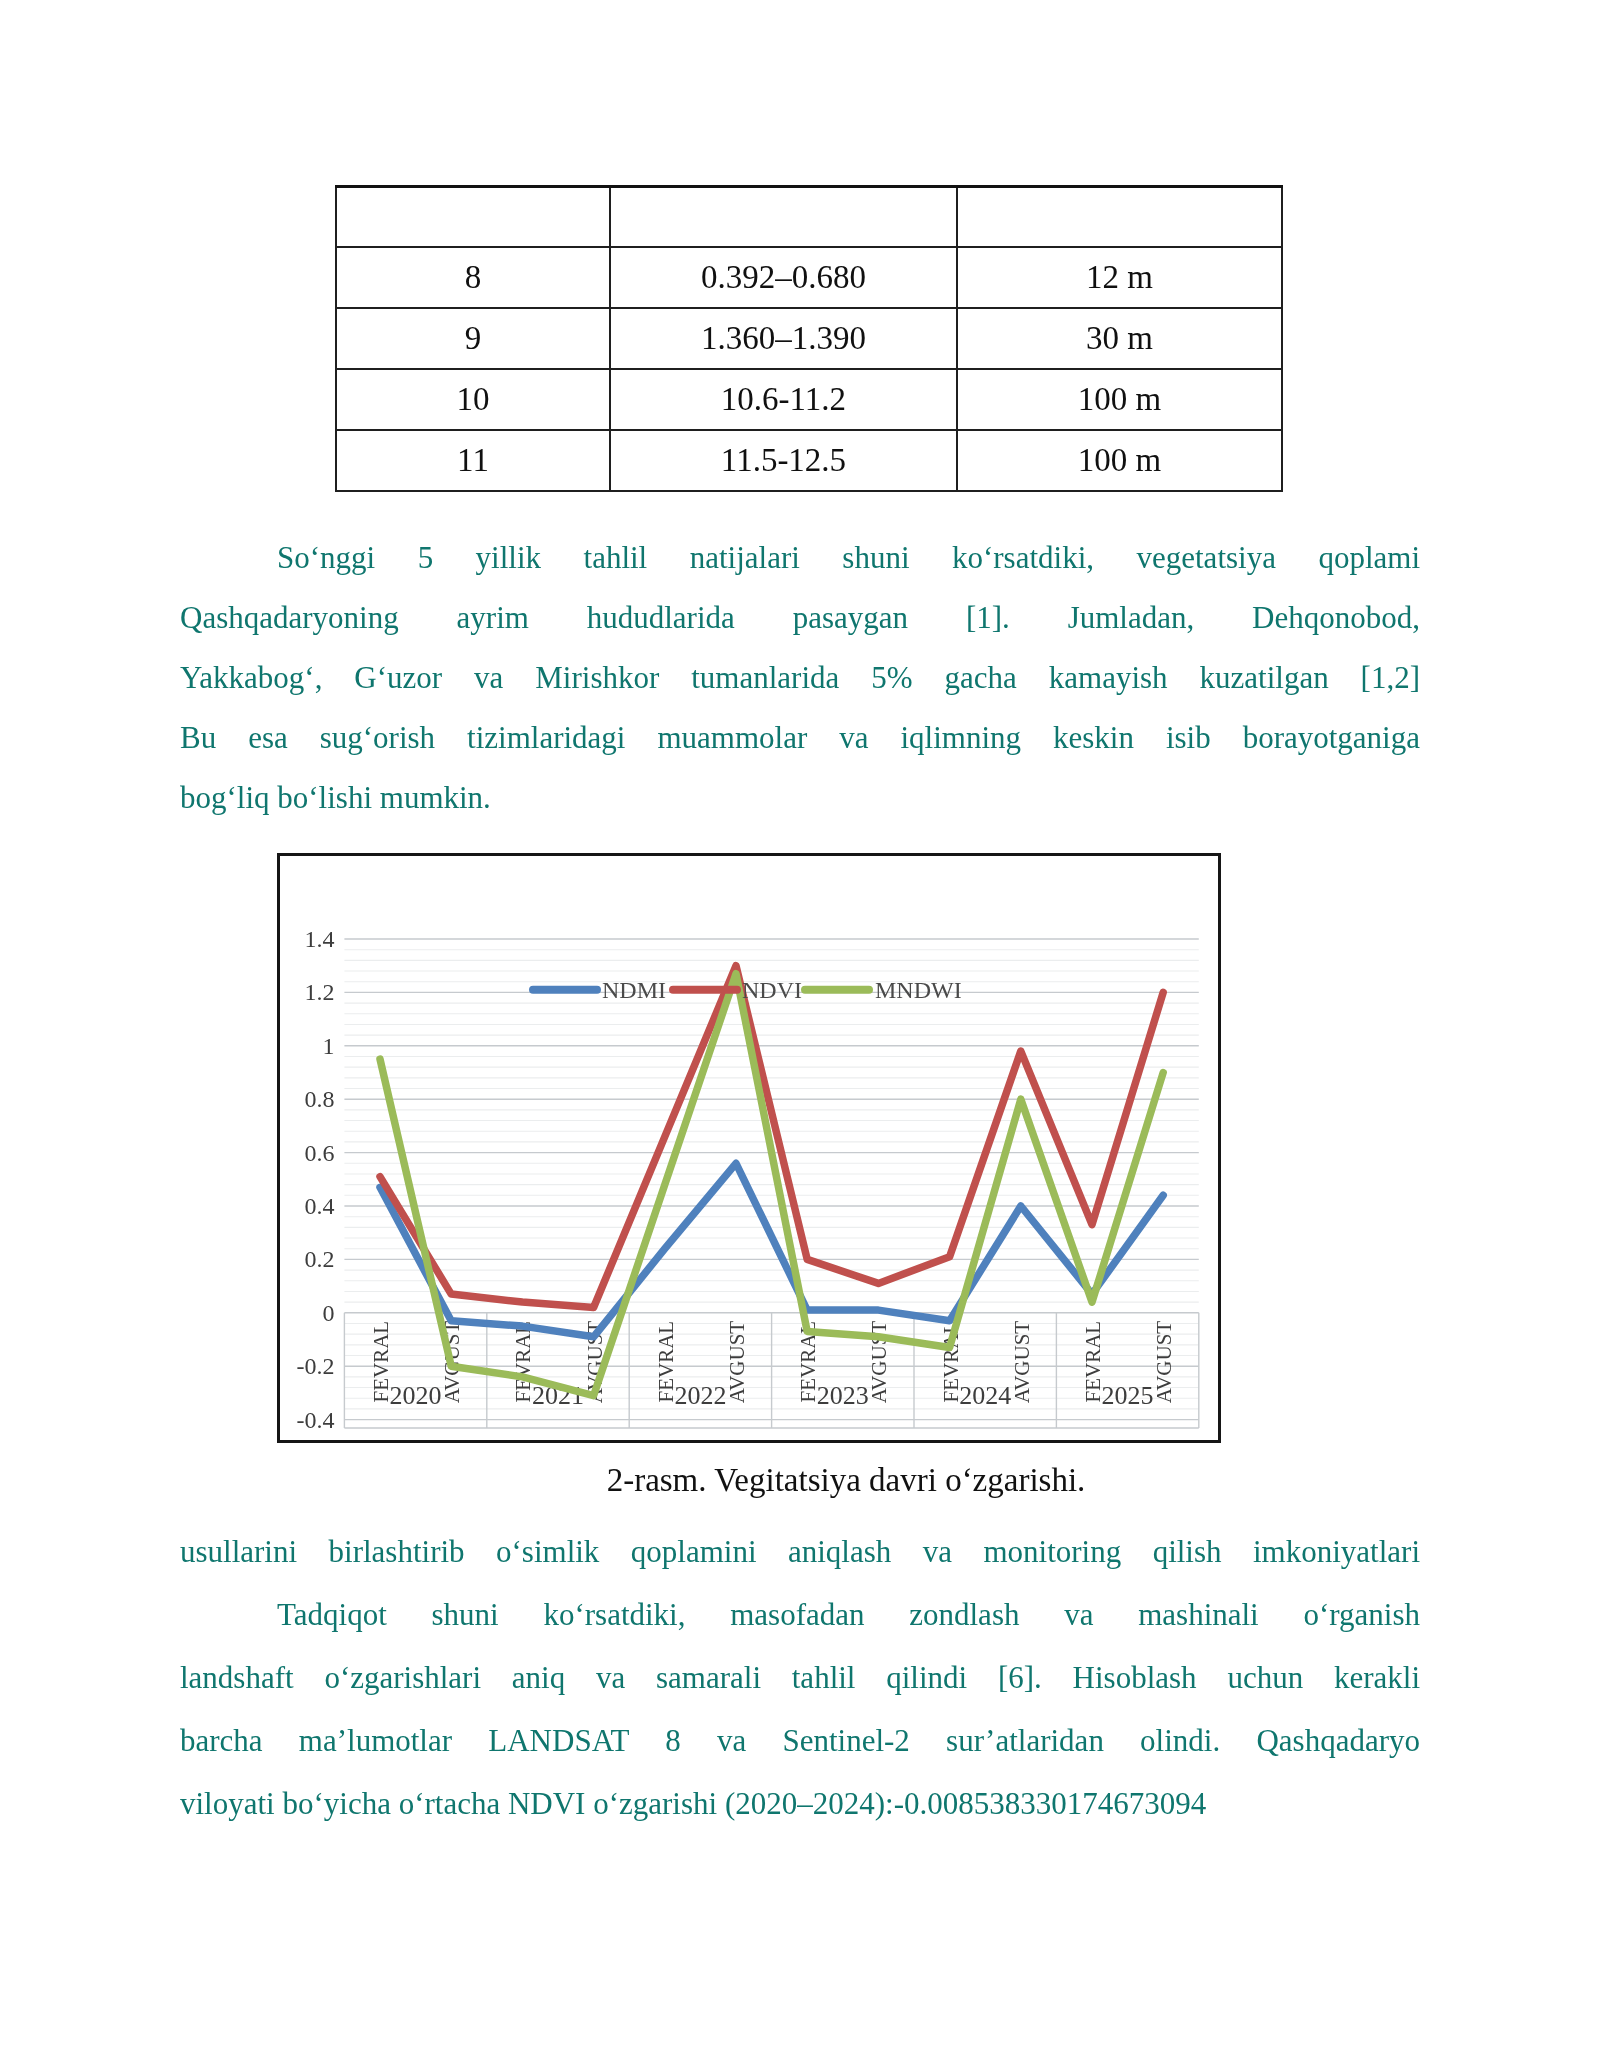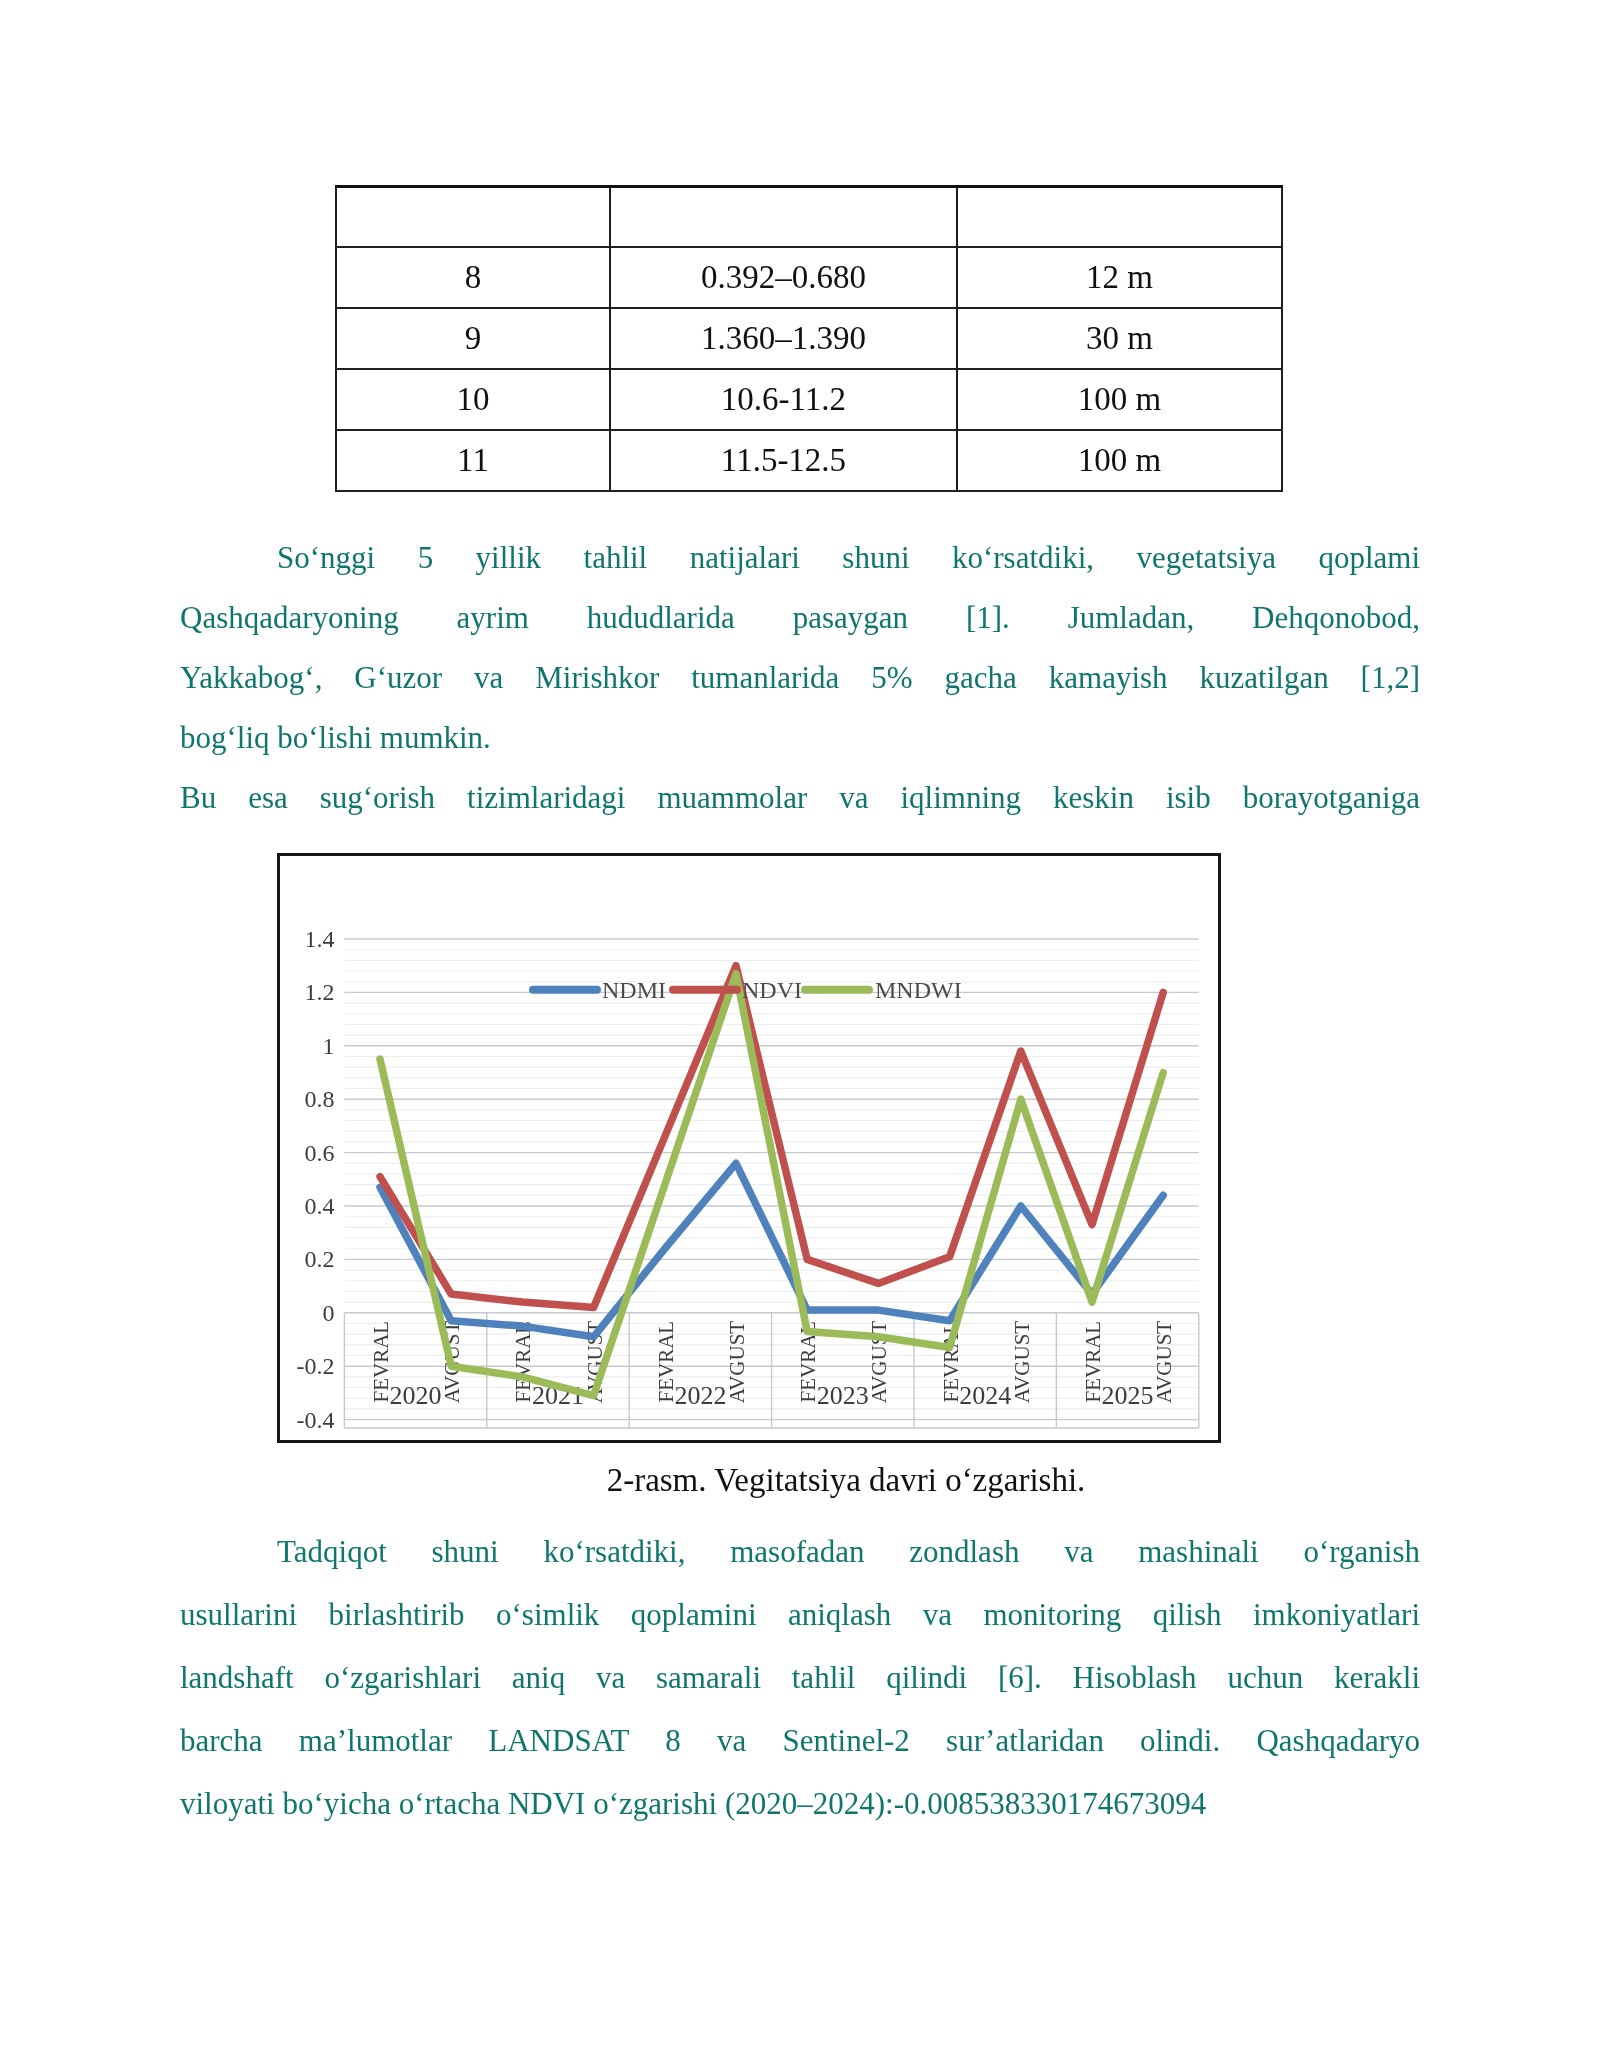--- a/index.html
+++ b/index.html
@@ -92,22 +92,22 @@
       <td>11.5-12.5</td>
       <td>100 m</td>
     </tr>
   </tbody>
     </table>
 
   <div class="para p1">
     <div class="jline first">So‘nggi 5 yillik tahlil natijalari shuni ko‘rsatdiki, vegetatsiya qoplami</div>
     <div class="jline">Qashqadaryoning ayrim hududlarida pasaygan [1]. Jumladan, Dehqonobod,</div>
     <div class="jline">Yakkabog‘, G‘uzor va Mirishkor tumanlarida 5% gacha kamayish kuzatilgan [1,2]</div>
+    <div class="jline">Bu esa sug‘orish tizimlaridagi muammolar va iqlimning keskin isib borayotganiga</div>
     <div class="jline last">bog‘liq bo‘lishi mumkin.</div>
-    <div class="jline">Bu esa sug‘orish tizimlaridagi muammolar va iqlimning keskin isib borayotganiga</div>
   </div>
 
   <div class="figure">
     <svg width="938" height="584" viewBox="0 0 938 584" xmlns="http://www.w3.org/2000/svg">
         <line x1="64.4" x2="918.8000000000001" y1="552.9200000000001" y2="552.9200000000001" stroke="#ebedee" stroke-width="1.1"></line>
         <line x1="64.4" x2="918.8000000000001" y1="542.24" y2="542.24" stroke="#ebedee" stroke-width="1.1"></line>
         <line x1="64.4" x2="918.8000000000001" y1="531.56" y2="531.56" stroke="#ebedee" stroke-width="1.1"></line>
         <line x1="64.4" x2="918.8000000000001" y1="520.88" y2="520.88" stroke="#ebedee" stroke-width="1.1"></line>
         <line x1="64.4" x2="918.8000000000001" y1="499.52000000000004" y2="499.52000000000004" stroke="#ebedee" stroke-width="1.1"></line>
         <line x1="64.4" x2="918.8000000000001" y1="488.84000000000003" y2="488.84000000000003" stroke="#ebedee" stroke-width="1.1"></line>
@@ -195,20 +195,20 @@
         <line x1="393" x2="457" y1="133.73" y2="133.73" stroke="#C0504D" stroke-width="8" stroke-linecap="round"></line>
         <text x="462" y="141.73" font-family="&quot;Liberation Serif&quot;, serif" font-size="24" fill="#4a4a4a">NDVI</text>
         <line x1="525" x2="589" y1="133.73" y2="133.73" stroke="#9BBB59" stroke-width="8" stroke-linecap="round"></line>
         <text x="595" y="141.73" font-family="&quot;Liberation Serif&quot;, serif" font-size="24" fill="#4a4a4a">MNDWI</text>
       </svg>
   </div>
 
   <div class="caption">2-rasm. Vegitatsiya davri o‘zgarishi.</div>
 
   <div class="para p2">
+    <div class="jline">usullarini birlashtirib o‘simlik qoplamini aniqlash va monitoring qilish imkoniyatlari</div>
     <div class="jline first">Tadqiqot shuni ko‘rsatdiki, masofadan zondlash va mashinali o‘rganish</div>
-    <div class="jline">usullarini birlashtirib o‘simlik qoplamini aniqlash va monitoring qilish imkoniyatlari</div>
     <div class="jline">landshaft o‘zgarishlari aniq va samarali tahlil qilindi [6]. Hisoblash uchun kerakli</div>
     <div class="jline">barcha ma’lumotlar LANDSAT 8 va Sentinel-2 sur’atlaridan olindi. Qashqadaryo</div>
     <div class="jline last">viloyati bo‘yicha o‘rtacha NDVI o‘zgarishi (2020–2024):-0.008538330174673094</div>
   </div>
 
 </div>
 
 </body></html>

